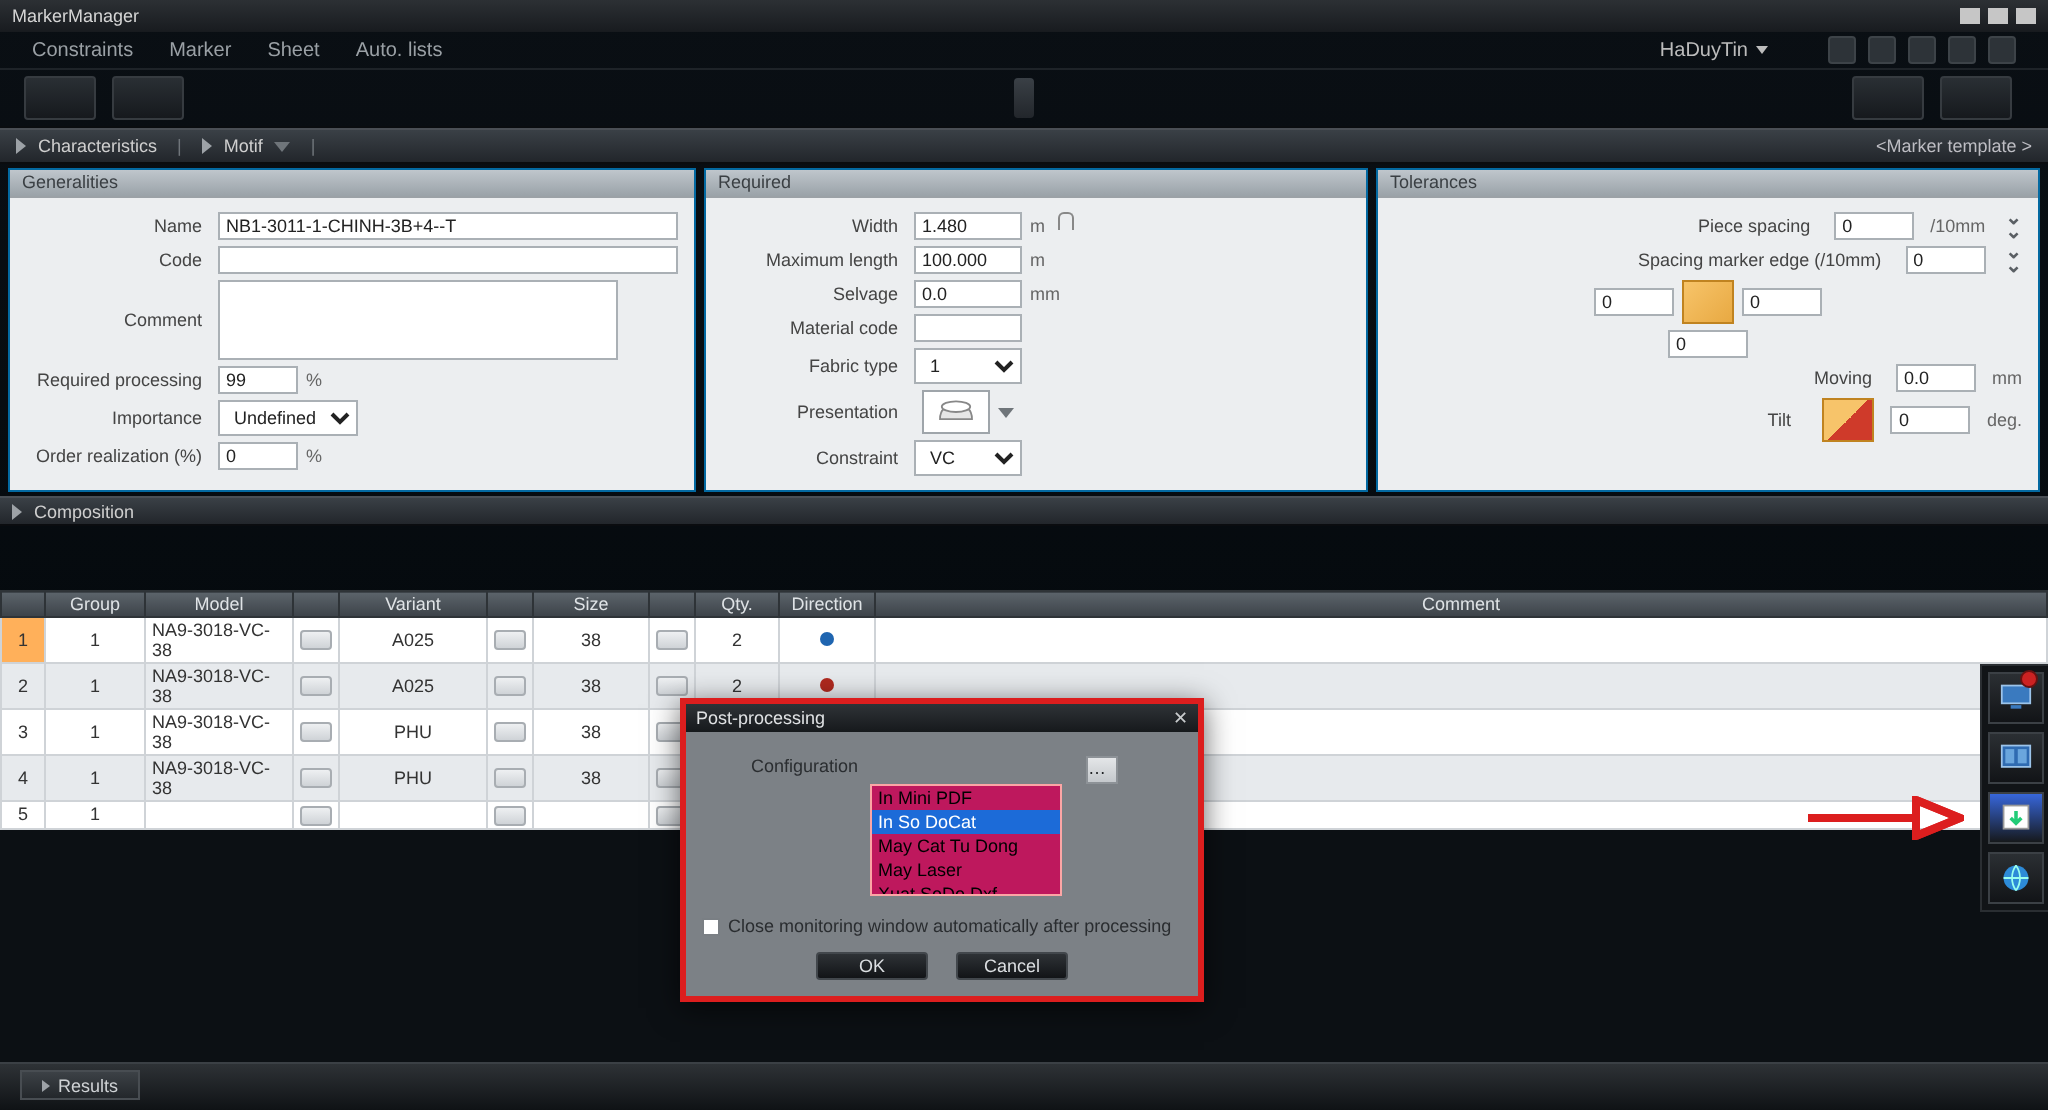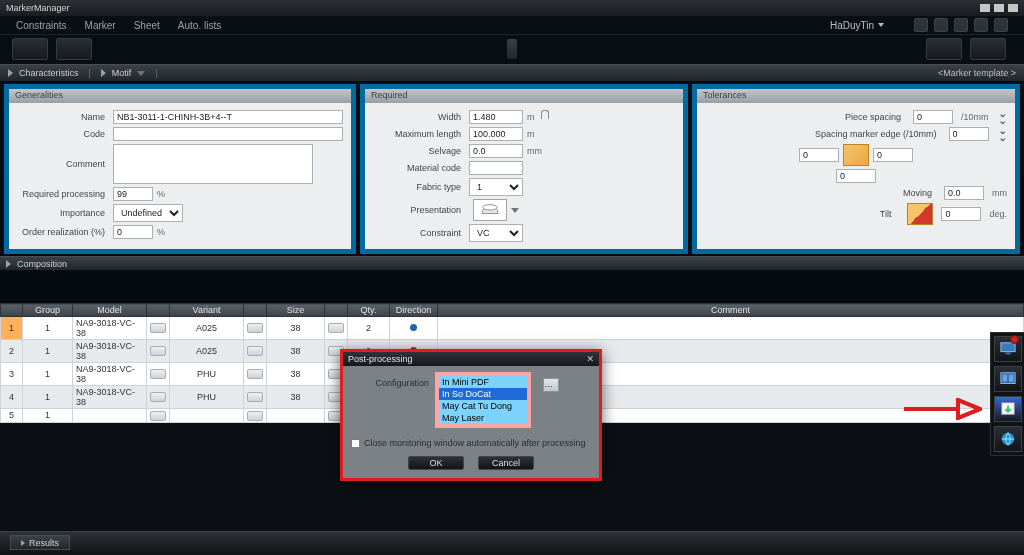--- a/index.html
+++ b/index.html
@@ -27,21 +27,21 @@
   .toolstrip-center { flex:1; display:flex; justify-content:center; }
 
   
   .headbar { height:18px; background:linear-gradient(#3a4046,#22262b); display:flex; align-items:center; padding:0 8px; font-size:9px; color:#cfcfcf; border-top:1px solid #4a4f55; border-bottom:1px solid #0a0c0f; }
   .headbar .tri { width:0;height:0;border-top:4px solid transparent;border-bottom:4px solid transparent;border-left:5px solid #9da2a7; margin-right:6px; }
   .headbar .sep { margin:0 10px; color:#6f757a;}
   .headbar .right { margin-left:auto; color:#bdbdc3; }
 
   
   .panels { display:flex; gap:4px; padding:2px 4px 2px 4px; }
-  .panel { flex:1; background:#eceef0; border:5px solid #0369a1; color:#333; display:flex; flex-direction:column; min-height:142px; }
+  .panel { flex:1; background:#eceef0; border:1px solid #0369a1; color:#333; display:flex; flex-direction:column; min-height:142px; }
   .panel.compact { flex:1; }
   .panel-head { height:14px; background:linear-gradient(#bfc6cc,#9aa2a8); color:#3a3f43; font-size:9px; padding:1px 6px; border-bottom:1px solid #9ba1a6; }
   .panel-body { padding:4px 8px; flex:1; font-size:9px; color:#333; position:relative; }
   .form-row { display:flex; align-items:center; margin:3px 0; }
   .form-row label { width:96px; text-align:right; padding-right:8px; color:#444; font-size:9px;}
   .form-row input, .form-row select, .form-row textarea {
     font-size:9px; padding:2px 3px; border:1px solid #aab0b5; background:#fff; color:#222;
   }
   .form-row input[type=text]{ height:14px; }
   .form-row textarea { width:200px; height:40px; resize:none; }
@@ -71,21 +71,21 @@
   
   .darkfill { flex:1; background:#0c1014; min-height:150px; position:relative; }
 
   
   .dlg { position:absolute; left:340px; top:349px; width:262px; background:#7c8186; border:3px solid #dc1e1e; box-shadow:0 3px 14px rgba(0,0,0,0.6); }
   .dlg-title { height:14px; background:linear-gradient(#2f3337,#16191c); color:#e0e2e4; font-size:9px; display:flex; align-items:center; padding:0 5px; }
   .dlg-title .x { margin-left:auto; color:#c8cbcd; }
   .dlg-body { padding:6px 8px; font-size:9px; color:#1f2225; }
   .cfg-row { display:flex; align-items:flex-start; gap:6px; }
   .cfg-row label { width:78px; text-align:right; padding-top:6px; color:#2a2d30; }
-  .cfg-list { width:96px; height:56px; background:#7dd3fc; border:4px solid #fca5a5; overflow:hidden; }
+  .cfg-list { width:96px; height:56px; background:#be185d; border:1px solid #fca5a5; overflow:hidden;margin-top:20px; }
   .cfg-list .opt { padding:1px 3px; color:#000; font-size:9px; line-height:10px; white-space:nowrap; }
   .cfg-list .opt.sel { background:#1c6bd8; color:#fff; }
   .cfg-side { width:16px; height:14px; background:linear-gradient(#e4e6e8,#c4c8cc); border:1px solid #8d9297; margin-left:6px; margin-top:6px; }
   .dlg-check { display:flex; align-items:center; gap:4px; margin-top:10px; color:#2a2d30; }
   .dlg-check .box { width:9px; height:9px; background:#fff; border:1px solid #7a7f84; }
   .dlg-btns { display:flex; justify-content:center; gap:14px; margin-top:8px; margin-bottom:2px; }
   .dlg-btns button { width:56px; height:14px; font-size:9px; background:linear-gradient(#2e3236,#121417); color:#dcdfe2; border:1px solid #42474c; border-radius:2px; }
 
   
   .dock { position:absolute; right:0; top:332px; width:34px; background:#111417; border:1px solid #2a2e32; padding:3px 3px 3px 3px; display:flex; flex-direction:column; gap:4px; border-right:none; }

